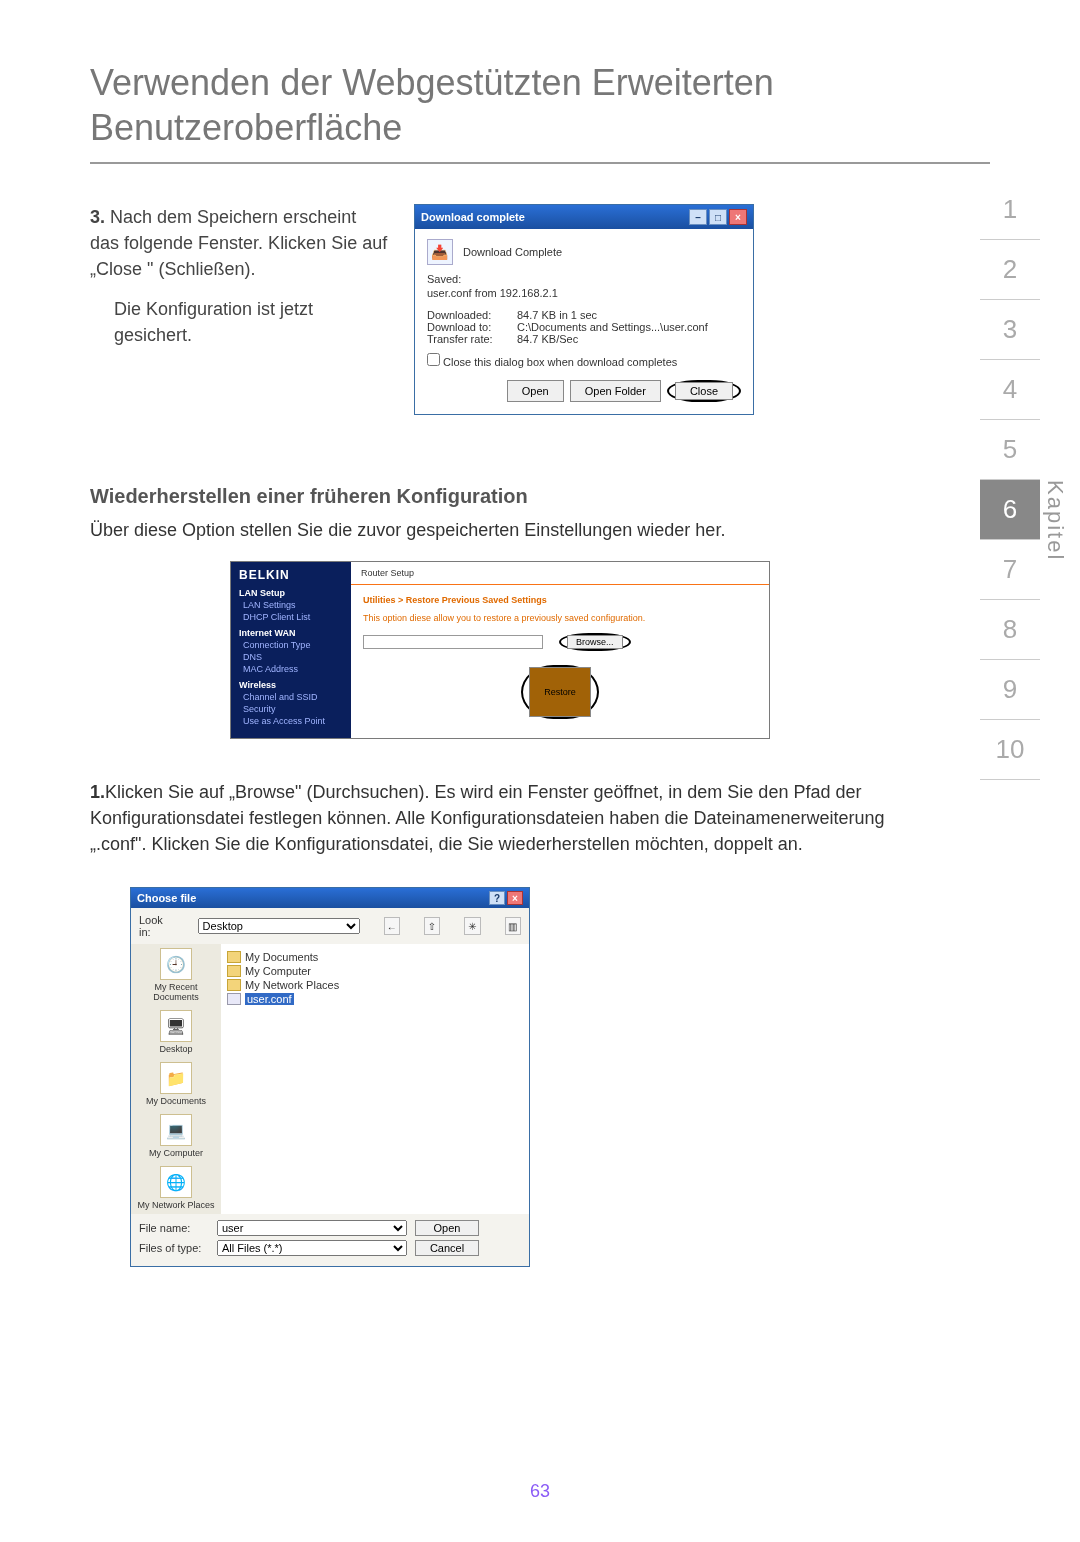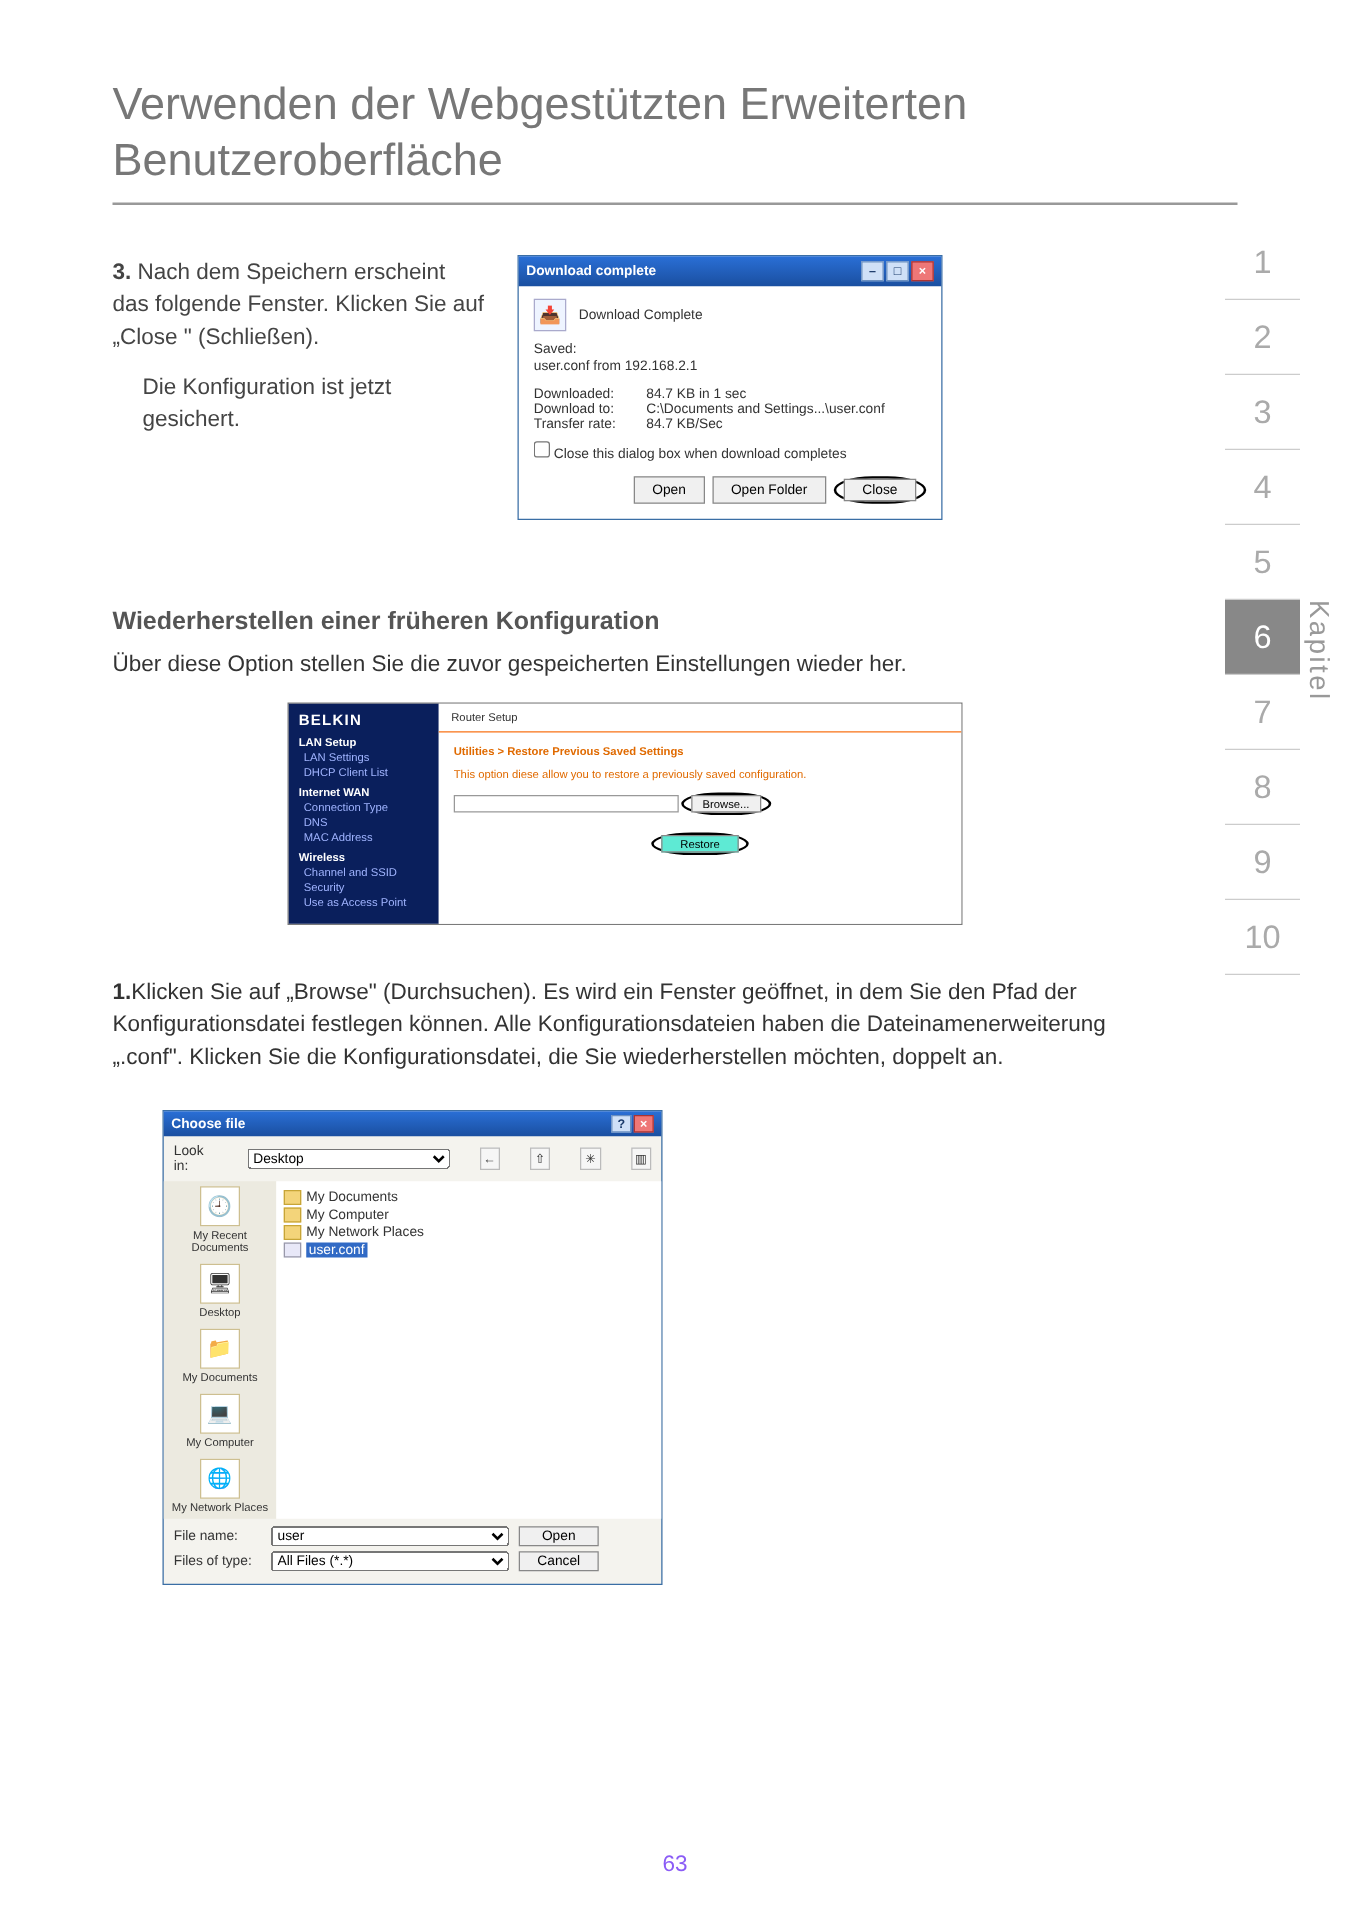--- a/index.html
+++ b/index.html
@@ -45,25 +45,25 @@
   .belkin { width: 540px; margin-left: 140px; border: 1px solid #7a7a7a; display: flex; font-size: 9px; margin-bottom: 40px; }
   .belkin .side { width: 120px; background: #0a1f5c; color: #cfd8ff; padding: 6px 8px 10px 8px; }
   .belkin .side .logo { color: #fff; font-weight: bold; font-size: 12px; letter-spacing: 1px; margin-bottom: 4px; }
   .belkin .side .cat { color: #fff; font-weight: bold; margin-top: 6px; }
   .belkin .side .it { color: #a0b4ff; margin: 2px 0 2px 4px; }
   .belkin .main { flex: 1; background: #fff; }
   .belkin .main .top { padding: 6px 10px; color: #333; border-bottom: 1px solid #f97316; }
   .belkin .main .inner { padding: 10px 12px; }
   .belkin .main .crumb { color: #e06a00; font-weight: bold; margin-bottom: 8px; }
   .belkin .main .desc { color: #e06a00; margin-bottom: 10px; }
-  .belkin .fileline { display: flex; align-items: center; gap: 2px; margin-bottom: 14px; }
+  .belkin .fileline { display: flex; align-items: center; gap: 16px; margin-bottom: 14px; }
   .belkin .fileline .box { width: 180px; height: 14px; border: 1px solid #999; }
   .belkin .fileline button { font-size: 9px; padding: 1px 8px; border: 1px solid #888; background: #f0f0f0; }
   .belkin .restore { text-align: center; }
-  .belkin .restore button { font-size: 9px; padding: 1px 14px; border: 1px solid #888; background: #5eead4; }
+  .belkin .restore button { font-size: 9px; padding: 19px 14px; border: 1px solid #888; background: #a16207; }
 
   .step1 { font-size: 18px; color: #333; line-height: 1.45; margin-bottom: 30px; }
   .step1 .num { font-weight: bold; }
 
   
   .dlg-cf { width: 400px; margin-left: 40px; border: 1px solid #3a6ea5; font-size: 11px; background: #f4f3ee; }
   .dlg-cf .titlebar { background: linear-gradient(#2a6fd6, #1a4fa0); color: #fff; font-weight: bold; padding: 3px 6px; display: flex; justify-content: space-between; align-items: center; }
   .dlg-cf .titlebar .wbtns { display: flex; gap: 2px; }
   .dlg-cf .titlebar .wbtn { width: 16px; height: 14px; background: #cfe0f7; border: 1px solid #6a8fc0; display: inline-flex; align-items: center; justify-content: center; font-size: 10px; color: #1a3a6a; }
   .dlg-cf .titlebar .wbtn.close { background: #e77; color: #fff; border-color: #a33; }

